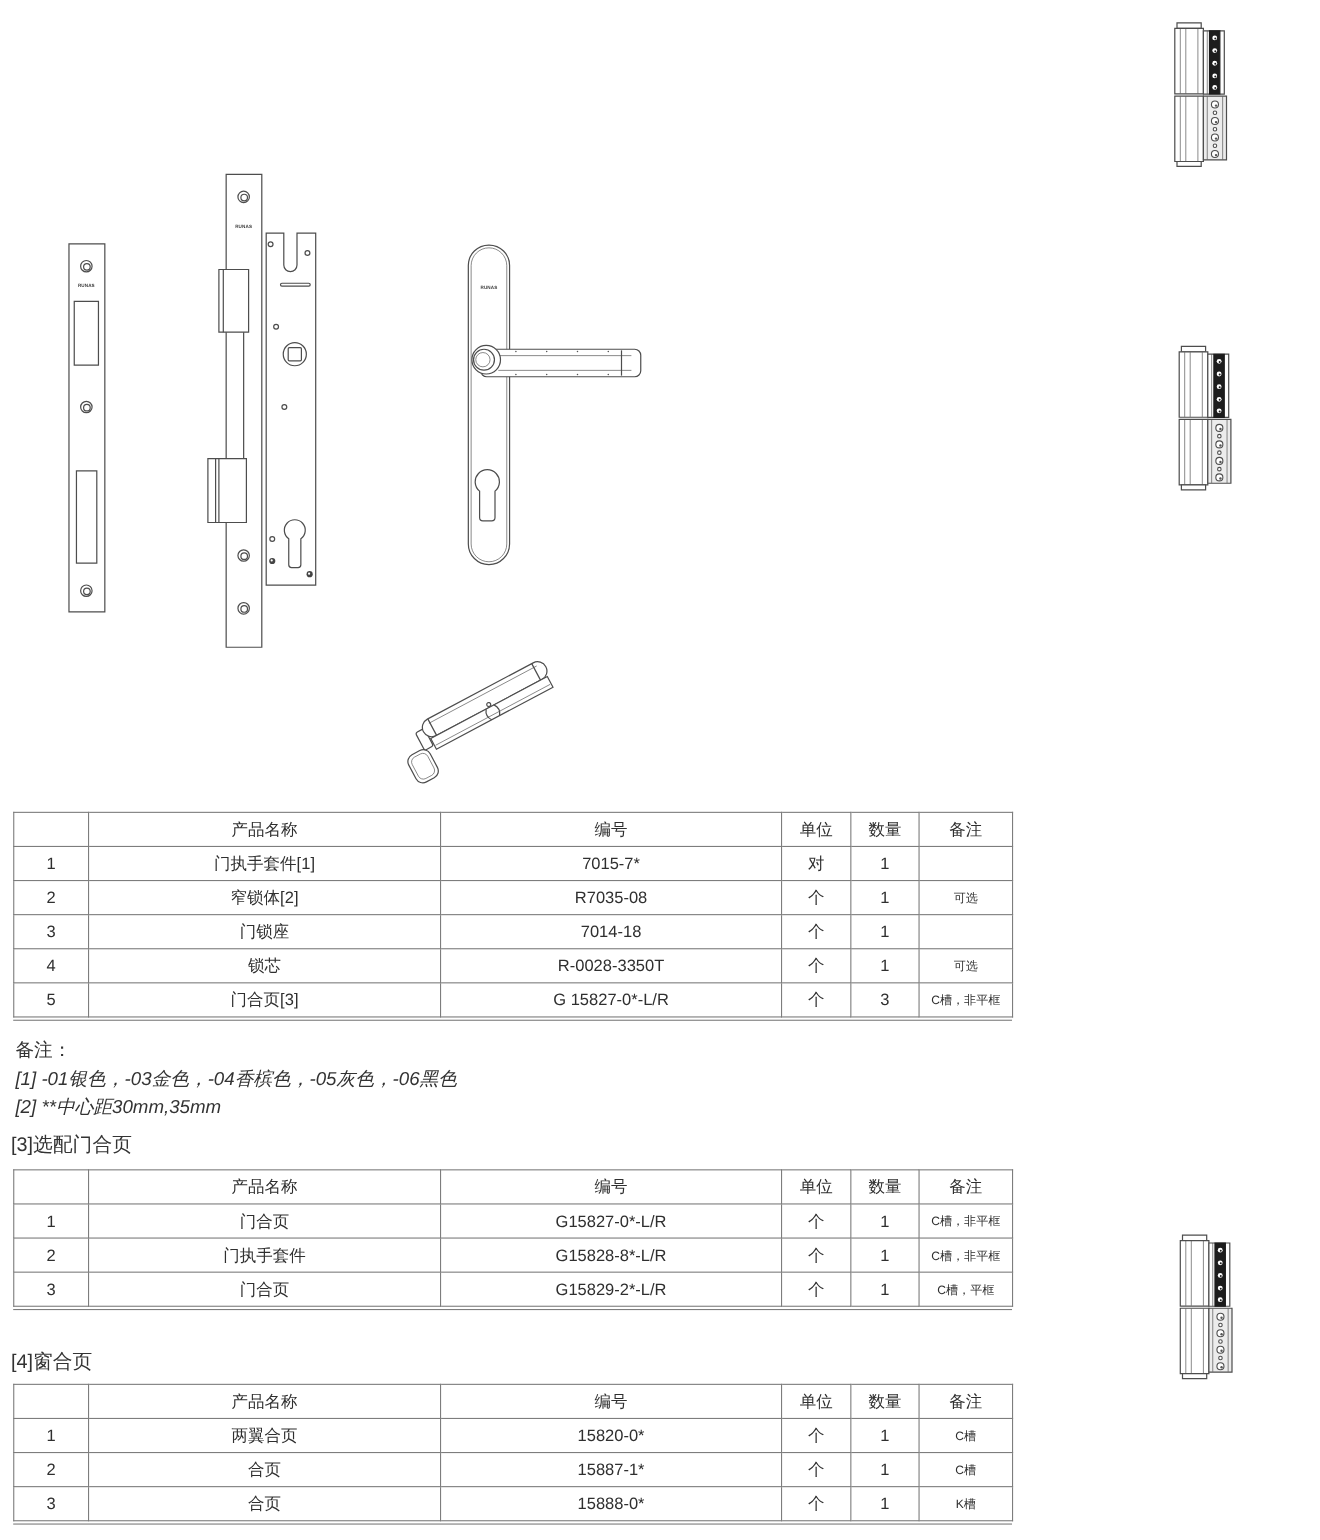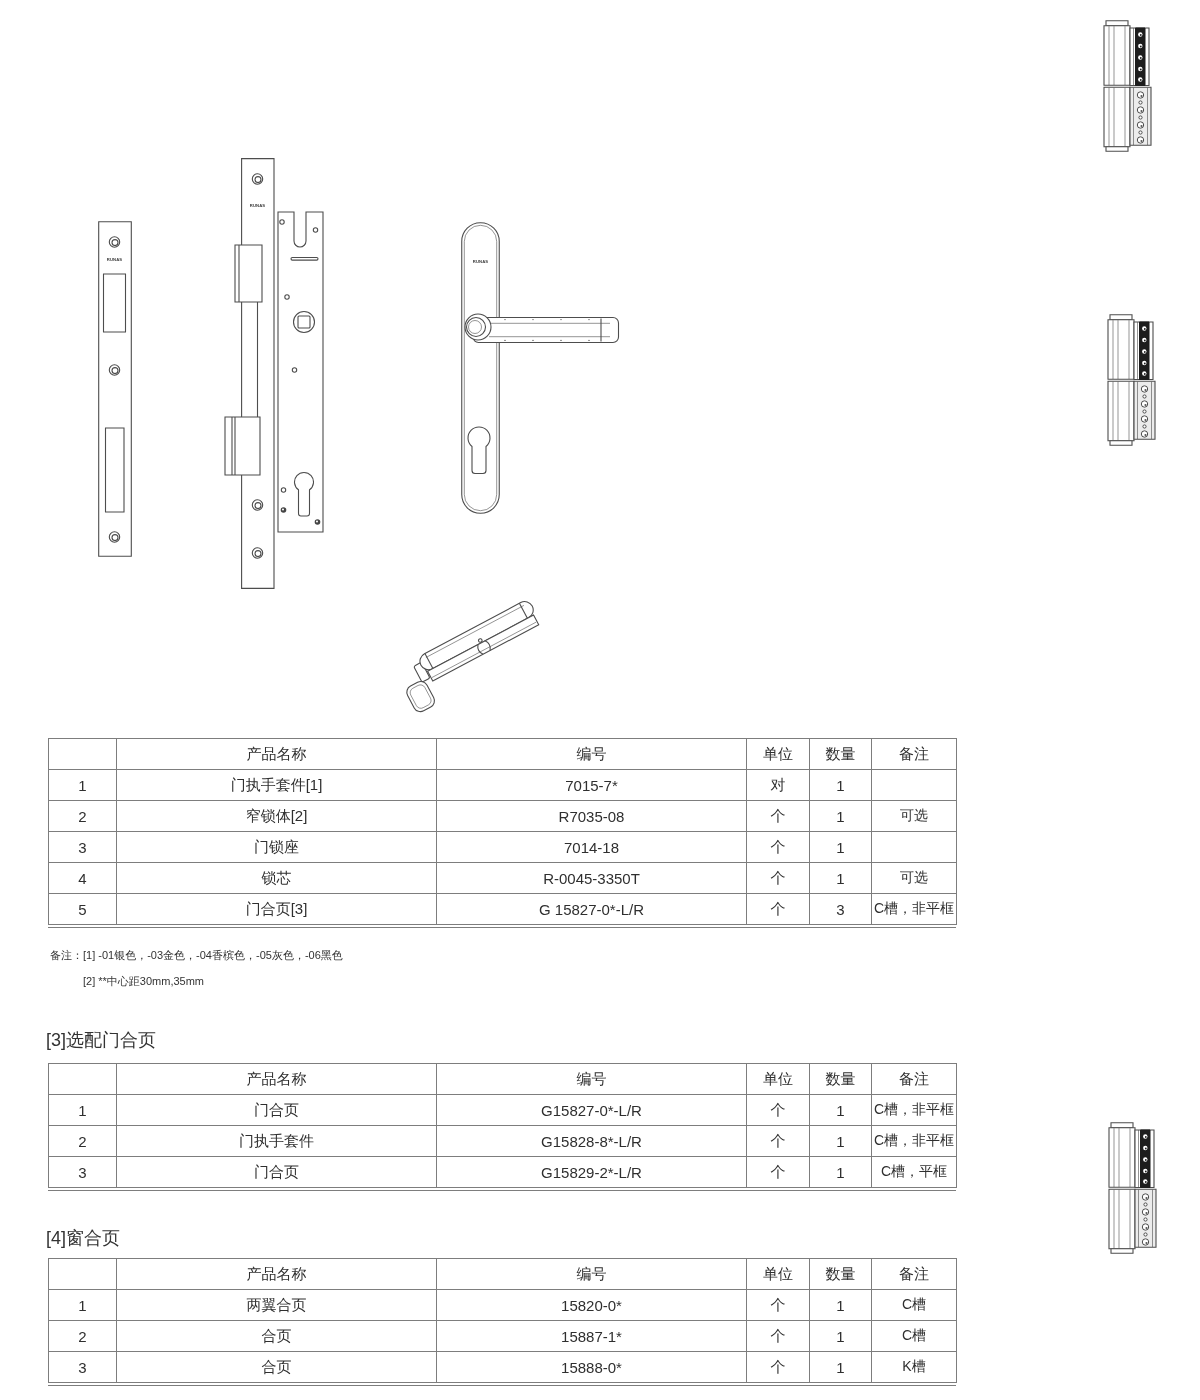--- a/index.html
+++ b/index.html
@@ -1,35 +1,35 @@
 <!DOCTYPE html>
 <html><head>
 <meta charset="utf-8">
 <style>
   html,body{margin:0;padding:0;}
   body{
     width:1200px;height:1400px;background:#ffffff;position:relative;
     font-family:"Liberation Sans","DejaVu Sans",sans-serif;color:#2f2f2f;
     overflow:hidden;
   }
-  .page{position:absolute;inset:0;margin-left:36px;}
+  .page{position:absolute;inset:0;}
   svg{position:absolute;overflow:visible;}
   svg *{vector-effect:non-scaling-stroke;}
   .ln{fill:none;stroke:#4d4d4d;stroke-width:1.1;}
   .lnf{fill:#ffffff;stroke:#4d4d4d;stroke-width:1.1;}
   .thin{fill:none;stroke:#4d4d4d;stroke-width:0.6;}
   .logo{font-size:4.2px;fill:#3a3a3a;letter-spacing:.1px;text-anchor:middle;font-weight:bold;}
   .tbl-wrap{position:absolute;width:908px;border-bottom:1px solid #7d7d7d;padding-bottom:2px;}
   table{border-collapse:collapse;width:908px;table-layout:fixed;background:#fff;}
   th,td{border:1px solid #7d7d7d;height:30px;text-align:center;vertical-align:middle;
         font-size:15px;font-weight:normal;padding:0;color:#2f2f2f;white-space:nowrap;overflow:hidden;}
-  td.remark,th.remark{font-size:14px;}
-  .notes{position:absolute;left:14px;top:942px;display:flex;font-size:11px;color:#333;}
+  td.remark,th.remark{font-size:11px;}
+  .notes{position:absolute;left:14px;top:942px;display:flex;font-size:17px;color:#333;flex-direction:column;}
   .notes .lbl{line-height:26px;}
-  .notes .lines div{line-height:26px;}
+  .notes .lines div{line-height:26px;font-style:italic;}
   .section-title{position:absolute;left:10px;font-size:18px;color:#333;}
 </style>
 </head>
 <body>
 
 <div class="page">
 
   <svg width="0" height="0" style="position:absolute" aria-hidden="true">
     <defs>
       <g id="hinge-sym">
@@ -252,21 +252,21 @@
             <td>3</td>
             <td>门锁座</td>
             <td>7014-18</td>
             <td>个</td>
             <td>1</td>
             <td class="remark"></td>
           </tr>
           <tr>
             <td>4</td>
             <td>锁芯</td>
-            <td>R-0045-3350T</td>
+            <td>R-0028-3350T</td>
             <td>个</td>
             <td>1</td>
             <td class="remark">可选</td>
           </tr>
           <tr>
             <td>5</td>
             <td>门合页[3]</td>
             <td>G 15827-0*-L/R</td>
             <td>个</td>
             <td>3</td>

